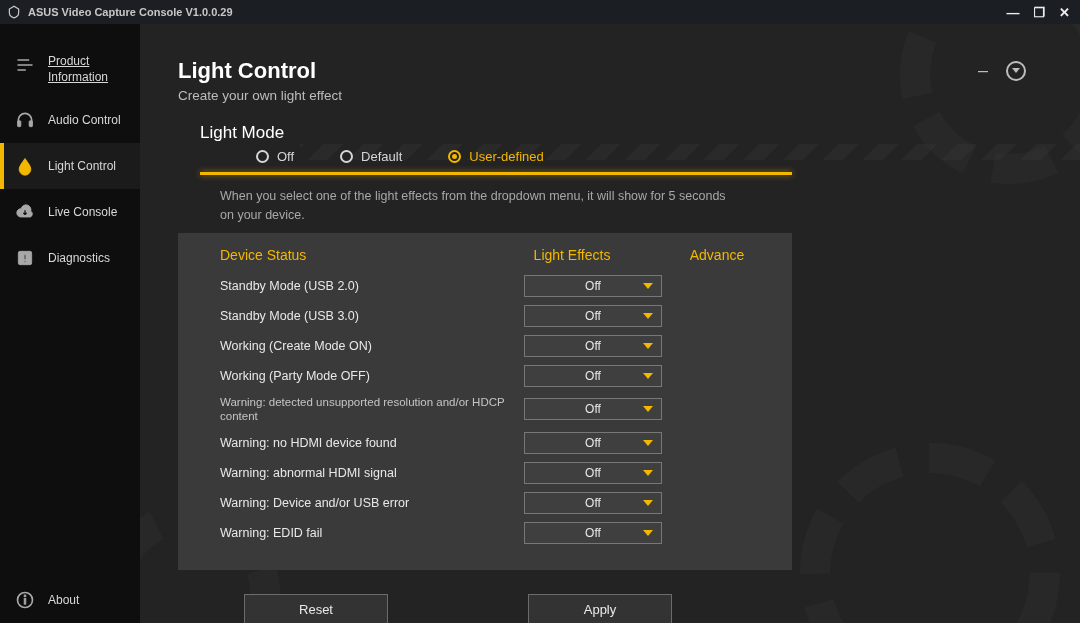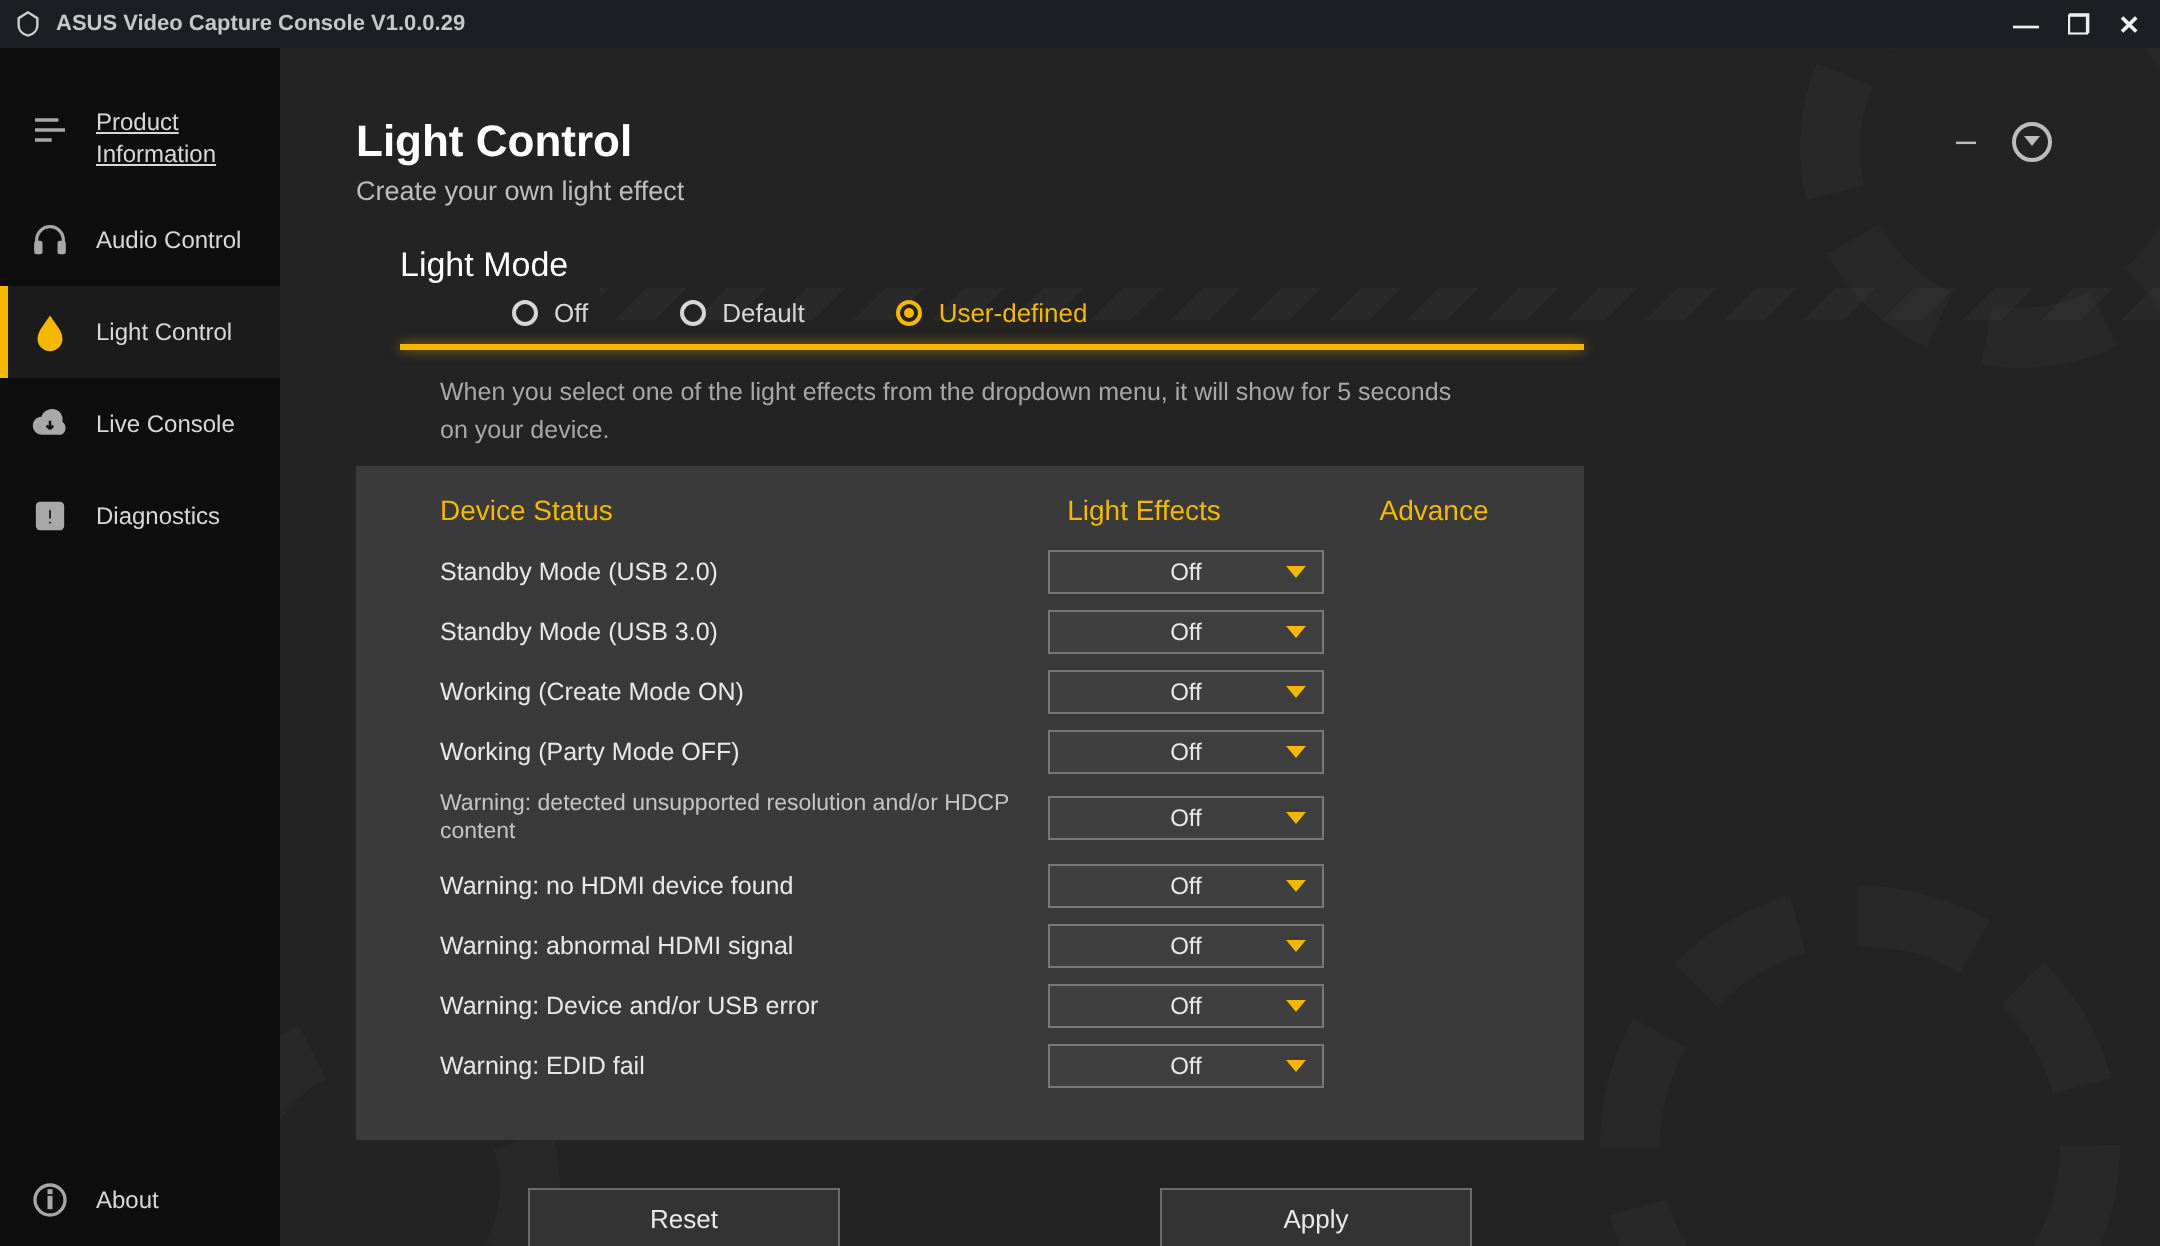--- a/index.html
+++ b/index.html
@@ -56,21 +56,21 @@
   .panel-head .c2 { width: 180px; text-align: center; }
   .panel-head .c3 { width: 110px; text-align: center; }
   .row { display: flex; align-items: center; margin-bottom: 8px; }
   .row .label { flex: 1; font-size: 12.5px; color: #e8e8e8; }
   .row .label.small { font-size: 11.5px; color: #c5c5c5; line-height: 1.3; padding-right: 10px; }
   .row .dd { width: 138px; height: 22px; border: 1px solid #777; background: #3f3f3f; display: flex; align-items: center; justify-content: center; position: relative; font-size: 12px; color: #e8e8e8; cursor: pointer; }
   .row .dd .arr { position: absolute; right: 8px; top: 7px; width: 0; height: 0; border-left: 5px solid transparent; border-right: 5px solid transparent; border-top: 6px solid #f3b700; }
   .row .spacer3 { width: 110px; }
 
   .buttons { display: flex; gap: 140px; margin: 24px 0 0 66px; }
-  .buttons button { width: 156px; height: 30px; background: #333; border: 1px solid #6b6b6b; color: #eaeaea; font-size: 13px; cursor: pointer; margin-left: 20px; }
+  .buttons button { width: 144px; height: 30px; background: #333; border: 1px solid #6b6b6b; color: #eaeaea; font-size: 13px; cursor: pointer; }
 </style>
 </head>
 <body>
 
 <div class="titlebar">
   <span class="logo">
     <svg viewBox="0 0 24 24">
         <path d="M12 2 L4 7 L4 13 C4 18 8 21 12 22 C16 21 20 18 20 13 L20 7 Z" fill="none" stroke="#cfcfcf" stroke-width="2"></path>
       </svg>
   </span>

